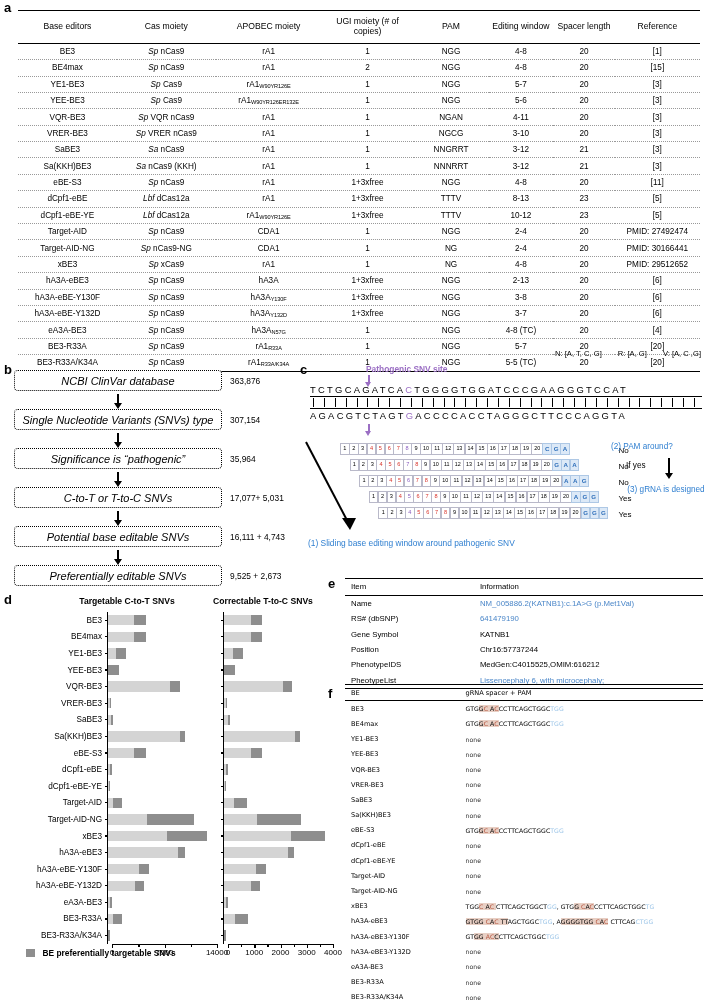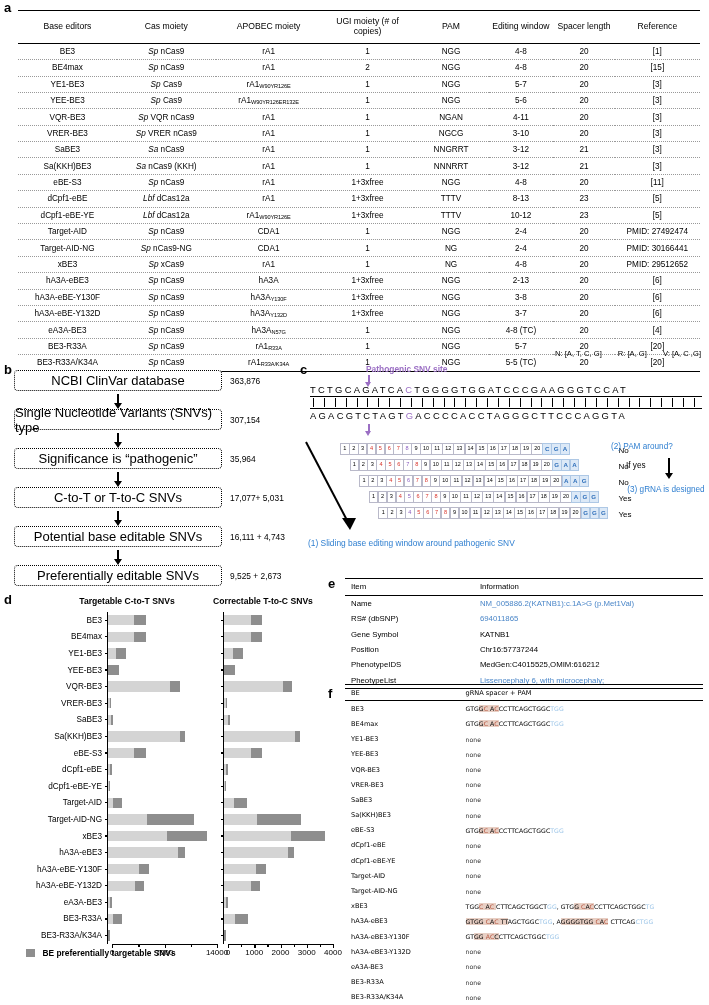--- a/index.html
+++ b/index.html
@@ -55,23 +55,23 @@
   
   #panel-b { position:absolute; left:0; top:362px; width:300px; }
   #panel-b .letter { position:absolute; left:4px; top:0px; }
   .flow { position:absolute; left:14px; top:8px; width:280px; }
   .flow-row { position:relative; height:24px; margin-bottom:0; }
   .flow-box {
     width: 208px; height: 21px;
     border: 1.6px dotted #000;
     border-radius: 4px;
     display:flex; align-items:center; justify-content:center;
-    font-size: 13px;
+    font-size: 11px;
     background:#fff;
-    position:absolute; left:0; top:0;
+    position:absolute; left:0; top:0;font-style:italic;
   }
   .flow-num {
     position:absolute; left:216px; top:0; height:21px;
     display:flex; align-items:center;
     font-size:8.4px; white-space:nowrap;
   }
   .flow-arrow {
     position:relative; height:15px; width:208px;
   }
   .flow-arrow::before {
@@ -1045,21 +1045,21 @@
           <th style="width: 64%;">Information</th>
         </tr>
       </thead>
     <tbody id="e-body">
         <tr>
           <td>Name</td>
           <td class="eblue">NM_005886.2(KATNB1):c.1A&gt;G (p.Met1Val)</td>
         </tr>
         <tr>
           <td>RS# (dbSNP)</td>
-          <td class="eblue">694011865</td>
+          <td class="eblue">641479190</td>
         </tr>
         <tr>
           <td>Gene Symbol</td>
           <td>KATNB1</td>
         </tr>
         <tr>
           <td>Position</td>
           <td>Chr16:57737244</td>
         </tr>
         <tr>

